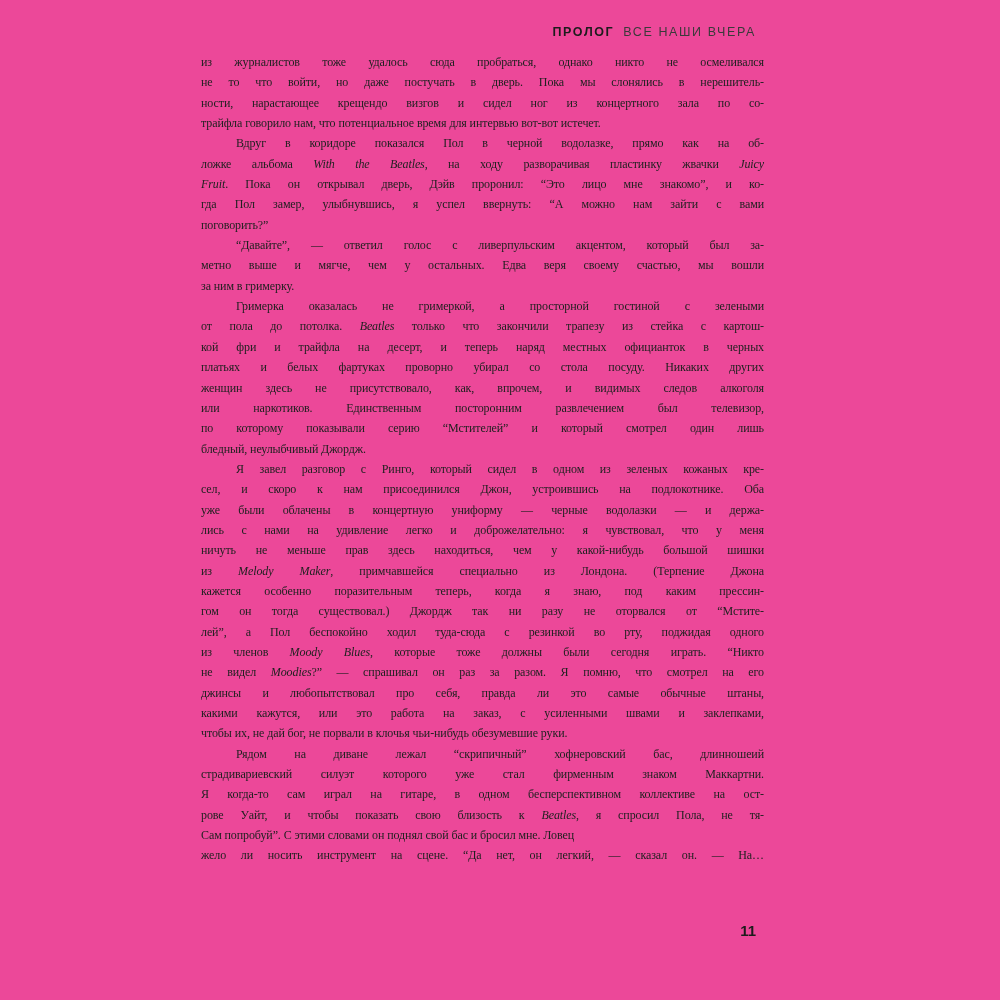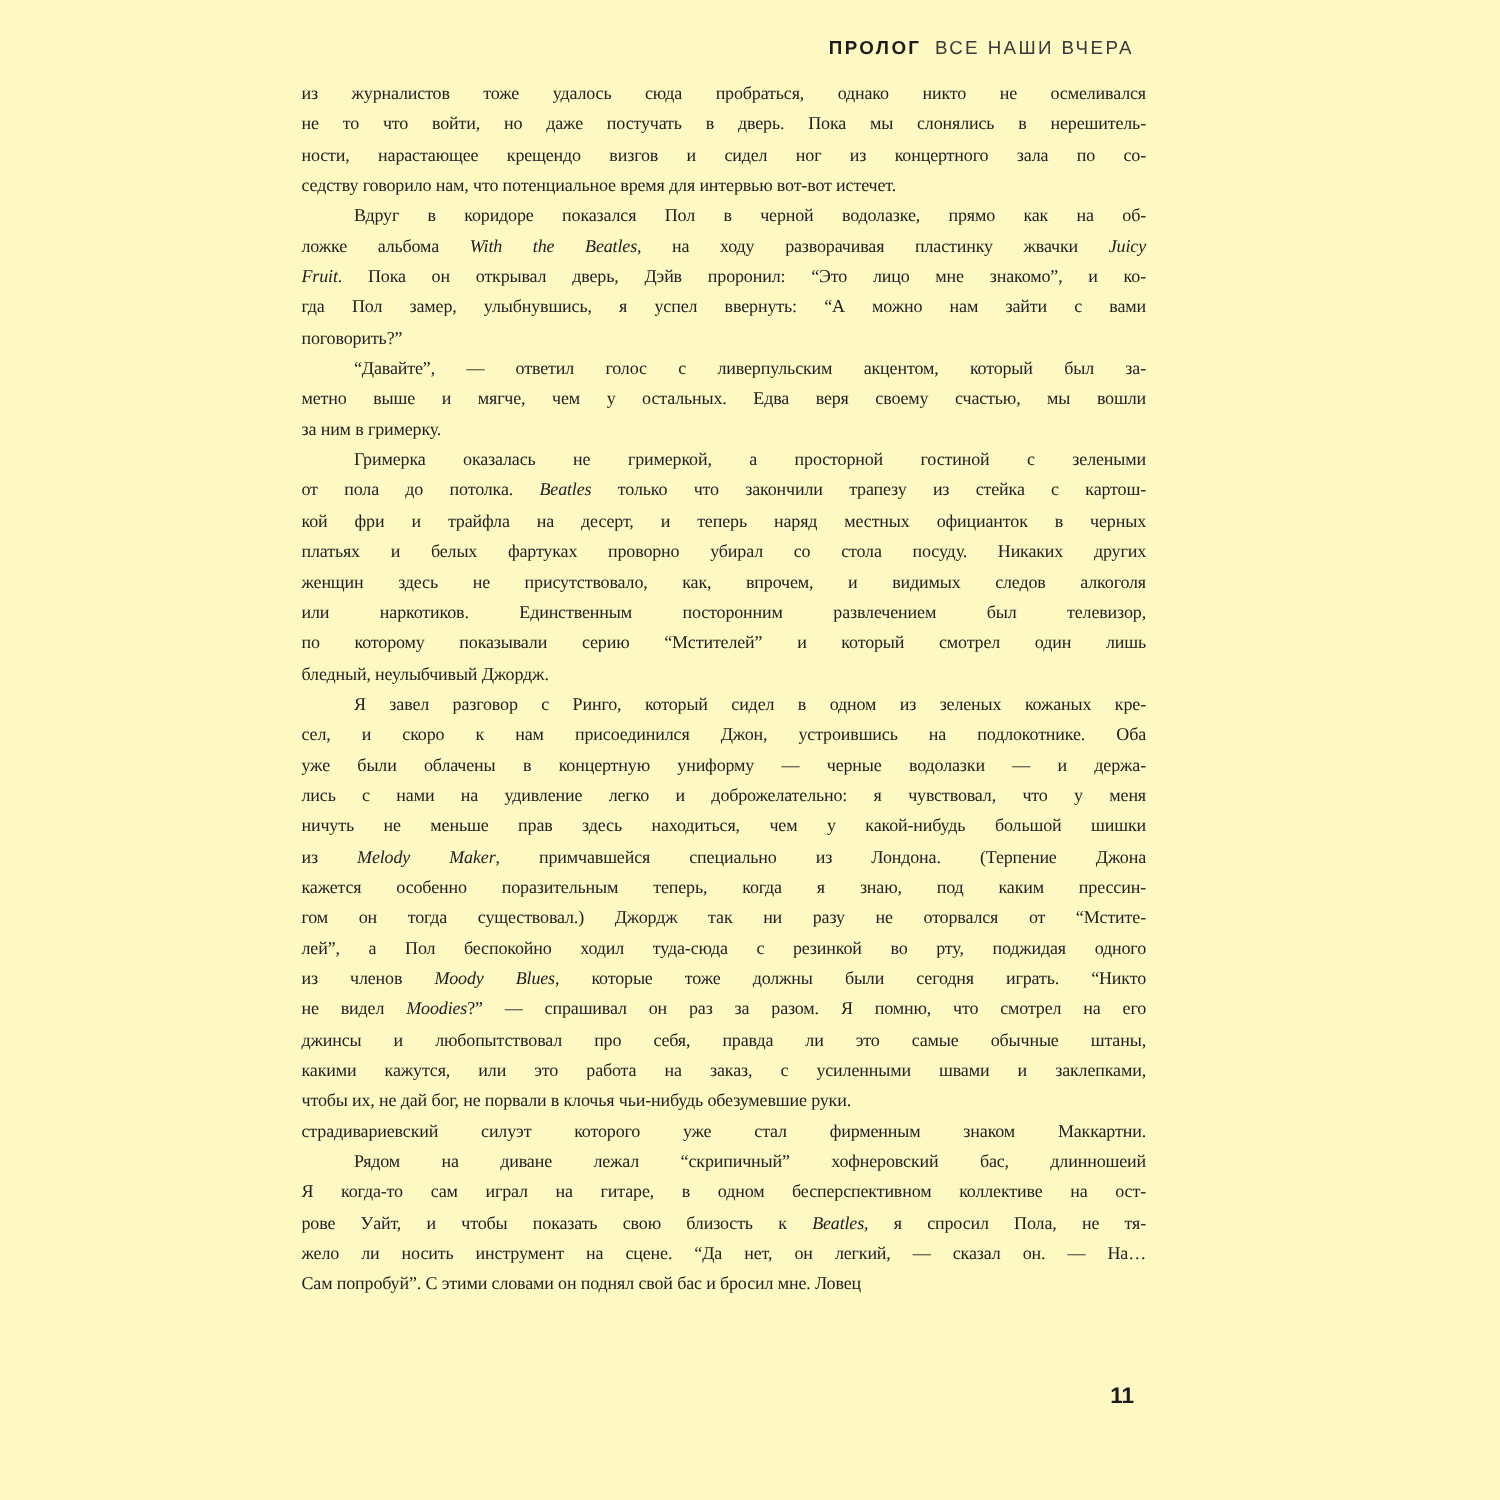--- a/index.html
+++ b/index.html
@@ -4,21 +4,21 @@
 <style>
   html, body {
     margin: 0;
     padding: 0;
     background: #ffffff;
   }
   .page {
     position: relative;
     width: 1000px;
     height: 1000px;
-    background: #fef9c3;
+    background: #ec4899;
     overflow: hidden;
     font-family: "Liberation Serif", serif;
   }
   .running-head {
     position: absolute;
     top: 25px;
     left: 193px;
     width: 563px;
     text-align: right;
     font-family: "Liberation Sans", sans-serif;
@@ -75,21 +75,21 @@
   <div class="running-head">
     <span class="section">ПРОЛОГ</span><span class="title">ВСЕ НАШИ ВЧЕРА</span>
   </div>
 
   <div class="page-body">
 
   <div class="para">
         <div class="line">из журналистов тоже удалось сюда пробраться, однако никто не осмеливался</div>
         <div class="line">не то что войти, но даже постучать в дверь. Пока мы слонялись в нерешитель-</div>
         <div class="line">ности, нарастающее крещендо визгов и сидел ног из концертного зала по со-</div>
-        <div class="line last">седству говорило нам, что потенциальное время для интервью вот-вот истечет.</div>
+        <div class="line last">трайфла говорило нам, что потенциальное время для интервью вот-вот истечет.</div>
       </div>
       <div class="para">
         <div class="line first-indent">Вдруг в коридоре показался Пол в черной водолазке, прямо как на об-</div>
         <div class="line">ложке альбома <i>With the Beatles</i>, на ходу разворачивая пластинку жвачки <i>Juicy</i></div>
         <div class="line"><i>Fruit</i>. Пока он открывал дверь, Дэйв проронил: “Это лицо мне знакомо”, и ко-</div>
         <div class="line">гда Пол замер, улыбнувшись, я успел ввернуть: “А можно нам зайти с вами</div>
         <div class="line last">поговорить?”</div>
       </div>
       <div class="para">
         <div class="line first-indent">“Давайте”, — ответил голос с ливерпульским акцентом, который был за-</div>
@@ -116,24 +116,24 @@
         <div class="line">кажется особенно поразительным теперь, когда я знаю, под каким прессин-</div>
         <div class="line">гом он тогда существовал.) Джордж так ни разу не оторвался от “Мстите-</div>
         <div class="line">лей”, а Пол беспокойно ходил туда-сюда с резинкой во рту, поджидая одного</div>
         <div class="line">из членов <i>Moody Blues</i>, которые тоже должны были сегодня играть. “Никто</div>
         <div class="line">не видел <i>Moodies</i>?” — спрашивал он раз за разом. Я помню, что смотрел на его</div>
         <div class="line">джинсы и любопытствовал про себя, правда ли это самые обычные штаны,</div>
         <div class="line">какими кажутся, или это работа на заказ, с усиленными швами и заклепками,</div>
         <div class="line last">чтобы их, не дай бог, не порвали в клочья чьи-нибудь обезумевшие руки.</div>
       </div>
       <div class="para">
+        <div class="line first-indent">Рядом на диване лежал “скрипичный” хофнеровский бас, длинношеий</div>
         <div class="line">страдивариевский силуэт которого уже стал фирменным знаком Маккартни.</div>
-        <div class="line first-indent">Рядом на диване лежал “скрипичный” хофнеровский бас, длинношеий</div>
         <div class="line">Я когда-то сам играл на гитаре, в одном бесперспективном коллективе на ост-</div>
         <div class="line">рове Уайт, и чтобы показать свою близость к <i>Beatles</i>, я спросил Пола, не тя-</div>
+        <div class="line last">Сам попробуй”. С этими словами он поднял свой бас и бросил мне. Ловец</div>
         <div class="line">жело ли носить инструмент на сцене. “Да нет, он легкий, — сказал он. — На…</div>
-        <div class="line last">Сам попробуй”. С этими словами он поднял свой бас и бросил мне. Ловец</div>
       </div>
     </div>
 
   <div class="page-number">11</div>
 
 </div>
 
 </body></html>

